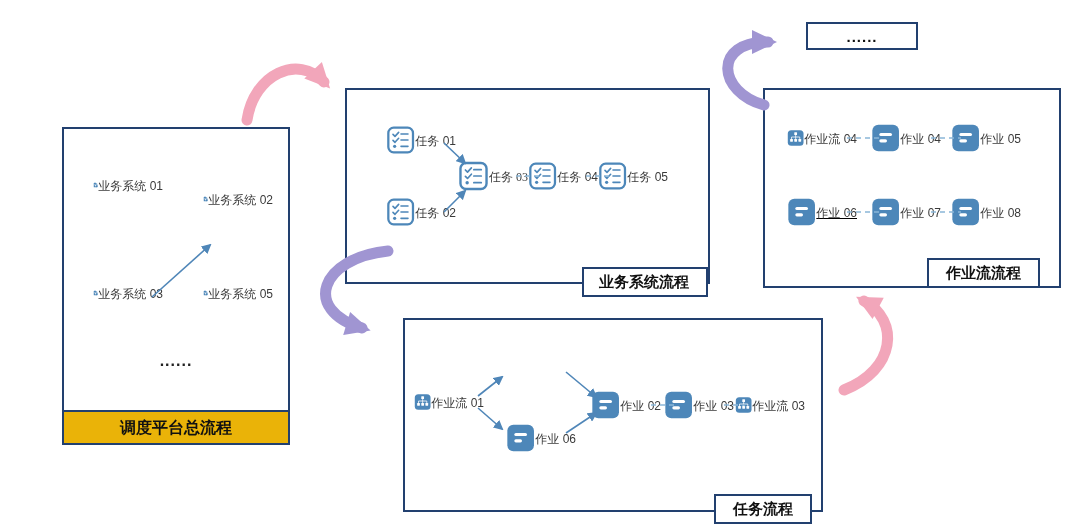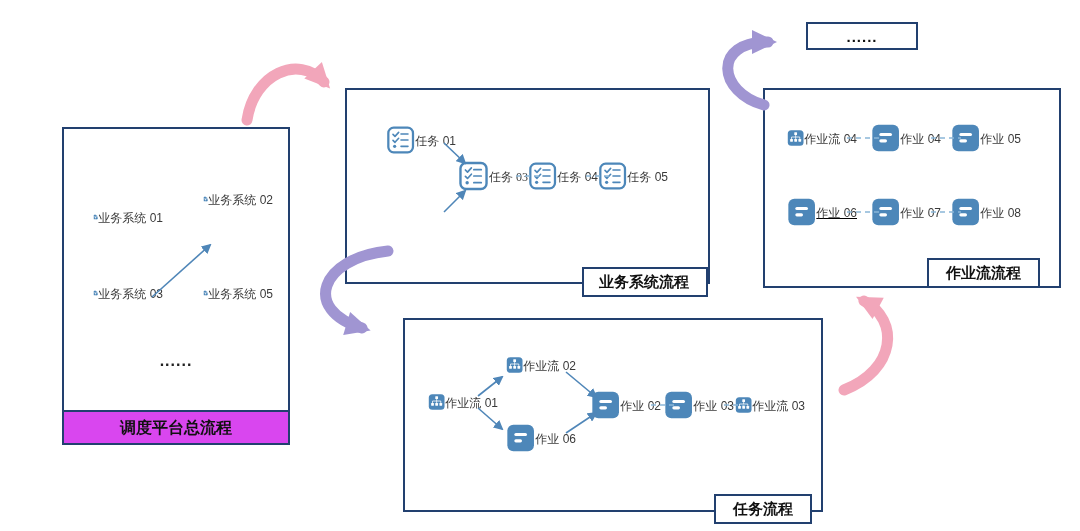--- a/index.html
+++ b/index.html
@@ -6,21 +6,21 @@
   .canvas{
     position:relative;width:1080px;height:531px;background:#ffffff;overflow:hidden;
     font-family:"Liberation Sans","DejaVu Sans",sans-serif;
   }
   .box{position:absolute;border:2px solid #22406f;background:#ffffff;box-sizing:border-box;}
   .box-title{
     position:absolute;background:#fff;border:2px solid #22406f;font-weight:bold;
     font-size:15px;color:#111;padding:3px 17px;white-space:nowrap;line-height:20px;
   }
   .box-footer{
-    position:absolute;left:-2px;right:-2px;bottom:-2px;border:2px solid #22406f;background:#d946ef;
+    position:absolute;left:-2px;right:-2px;bottom:-2px;border:2px solid #22406f;background:#eab308;
     font-weight:bold;font-size:16px;color:#111;text-align:center;padding:5px 0;line-height:21px;
   }
   .dots-box{
     position:absolute;border:2px solid #22406f;background:#fff;box-sizing:border-box;
     font-weight:bold;font-size:15px;color:#111;text-align:center;
     display:flex;align-items:center;justify-content:center;letter-spacing:1px;
   }
   .node{position:absolute;width:70px;display:flex;flex-direction:row;align-items:center;}
   .node svg{display:block;}
   .nlabel{font-size:12px;color:#3a3a3a;margin-top:3px;white-space:nowrap;}
@@ -97,21 +97,21 @@
   </div>
 
   <div class="box" style="left:763px;top:88px;width:298px;height:200px;">
     <div class="box-title" style="right:19px;bottom:-2px;">作业流流程</div>
   </div>
 
   <div class="dots-box" style="left:806px;top:22px;width:112px;height:28px;">
     <span>......</span>
   </div>
 
-  <div class="node" style="left:93px;top:194px;">
+  <div class="node" style="left:93px;top:162px;">
     <svg width="46" height="46">
         <use href="#sym-doc"></use>
       </svg>
     <div class="nlabel">业务系统 01</div>
   </div>
   <div class="node" style="left:203px;top:176px;">
     <svg width="46" height="46">
         <use href="#sym-doc"></use>
       </svg>
     <div class="nlabel">业务系统 02</div>
@@ -129,50 +129,50 @@
     <div class="nlabel">业务系统 05</div>
   </div>
   <div class="ellipsis">......</div>
 
   <div class="node" style="left:386px;top:120px;">
     <svg width="40" height="40">
         <use href="#sym-task"></use>
       </svg>
     <div class="nlabel">任务 01</div>
   </div>
+  <div class="node" style="left:386px;top:192px;">
+    <svg width="40" height="40">
+        <use href="#sym-task"></use>
+      </svg>
+    <div class="nlabel">任务 02</div>
+  </div>
   <div class="node" style="left:458px;top:156px;font-family:Liberation Serif, serif;">
     <svg width="40" height="40">
         <use href="#sym-task"></use>
       </svg>
     <div class="nlabel">任务 03</div>
   </div>
   <div class="node" style="left:528px;top:156px;">
     <svg width="40" height="40">
         <use href="#sym-task"></use>
       </svg>
     <div class="nlabel">任务 04</div>
   </div>
   <div class="node" style="left:598px;top:156px;">
     <svg width="40" height="40">
         <use href="#sym-task"></use>
       </svg>
     <div class="nlabel">任务 05</div>
   </div>
 
-  <div class="node" style="left:428px;top:380px;">
+  <div class="node" style="left:414px;top:380px;">
     <svg width="44" height="44">
         <use href="#sym-flow"></use>
       </svg>
     <div class="nlabel">作业流 01</div>
-  </div>
-  <div class="node" style="left:506px;top:343px;">
-    <svg width="44" height="44">
-        <use href="#sym-flow"></use>
-      </svg>
-    <div class="nlabel">作业流 02</div>
   </div>
   <div class="node" style="left:506px;top:416px;">
     <svg width="44" height="44">
         <use href="#sym-job"></use>
       </svg>
     <div class="nlabel">作业 06</div>
   </div>
   <div class="node" style="left:591px;top:383px;">
     <svg width="44" height="44">
         <use href="#sym-job"></use>

